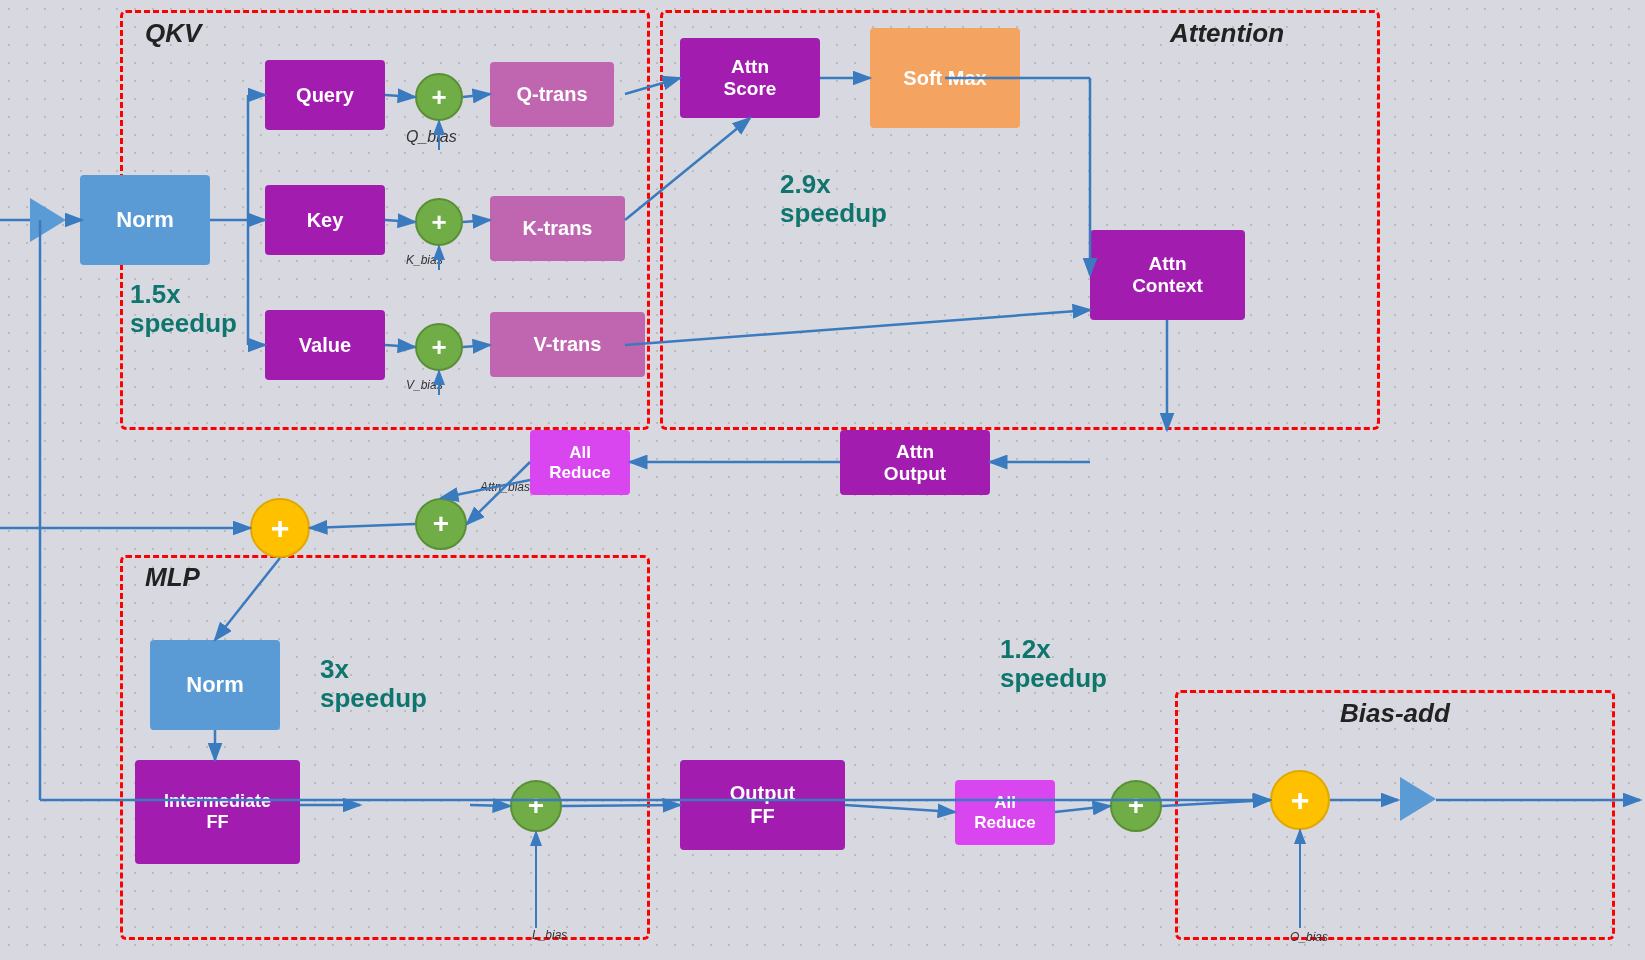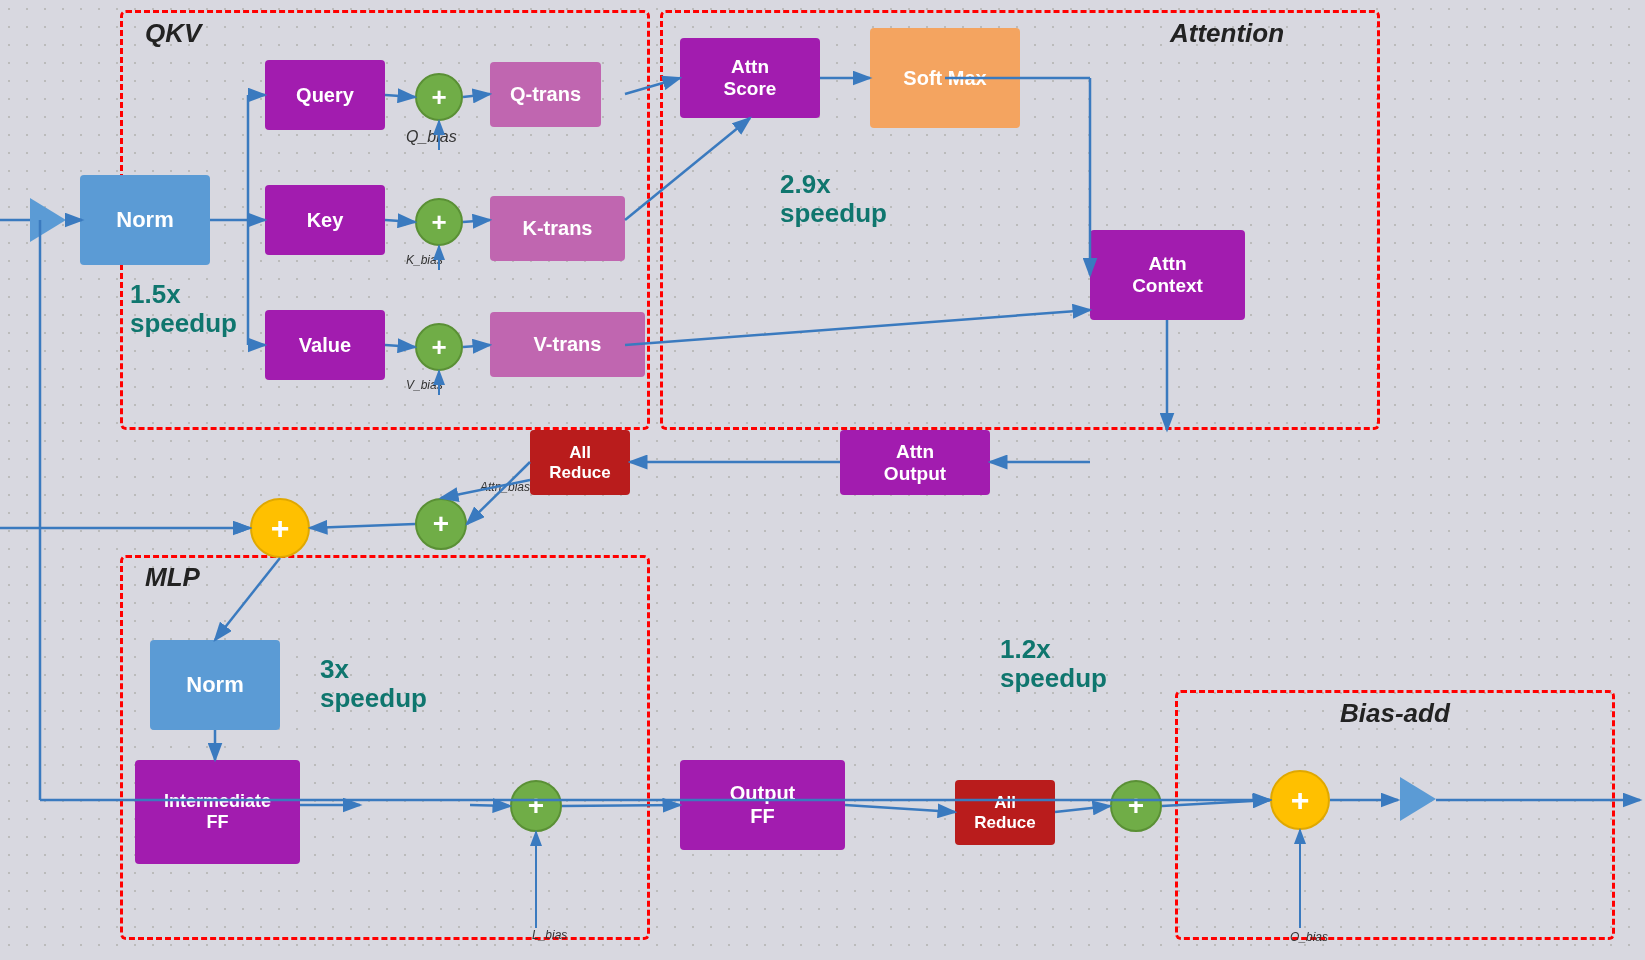--- a/index.html
+++ b/index.html
@@ -31,21 +31,21 @@
       font-size: 20px;
       font-weight: bold;
       border-radius: 4px;
     }
 
     .box-blue { background: #5b9bd5; color: white; }
     .box-green { background: #a21caf; color: white; }
     .box-purple { background: #c066b0; color: white; }
     .box-orange { background: #f4a460; color: white; }
     .box-yellow { background: #ffd966; color: #333; }
-    .box-blue-dark { background: #b91c1c; color: white; }
+    .box-blue-dark { background: #d946ef; color: white; }
 
     
     .circle-plus {
       position: absolute;
       border-radius: 50%;
       display: flex;
       align-items: center;
       justify-content: center;
       font-size: 26px;
       font-weight: bold;
@@ -151,21 +151,21 @@
   <div class="box box-green" style="left:265px; top:310px; width:120px; height:70px;">
     <span>Value</span>
   </div>
 
   <div class="circle-plus circle-green" style="left:415px; top:73px; width:48px; height:48px;">+</div>
 
   <div class="circle-plus circle-green" style="left:415px; top:198px; width:48px; height:48px;">+</div>
 
   <div class="circle-plus circle-green" style="left:415px; top:323px; width:48px; height:48px;">+</div>
 
-  <div class="box box-purple" style="left:490px; top:62px; width:111px; height:65px;">
+  <div class="box box-purple" style="left:490px; top:62px; width:124px; height:65px;">
     <span>Q-trans</span>
   </div>
 
   <div class="box box-purple" style="left:490px; top:196px; width:135px; height:65px;">
     <span>K-trans</span>
   </div>
 
   <div class="box box-purple" style="left:490px; top:312px; width:155px; height:65px;">
     <span>V-trans</span>
   </div>

